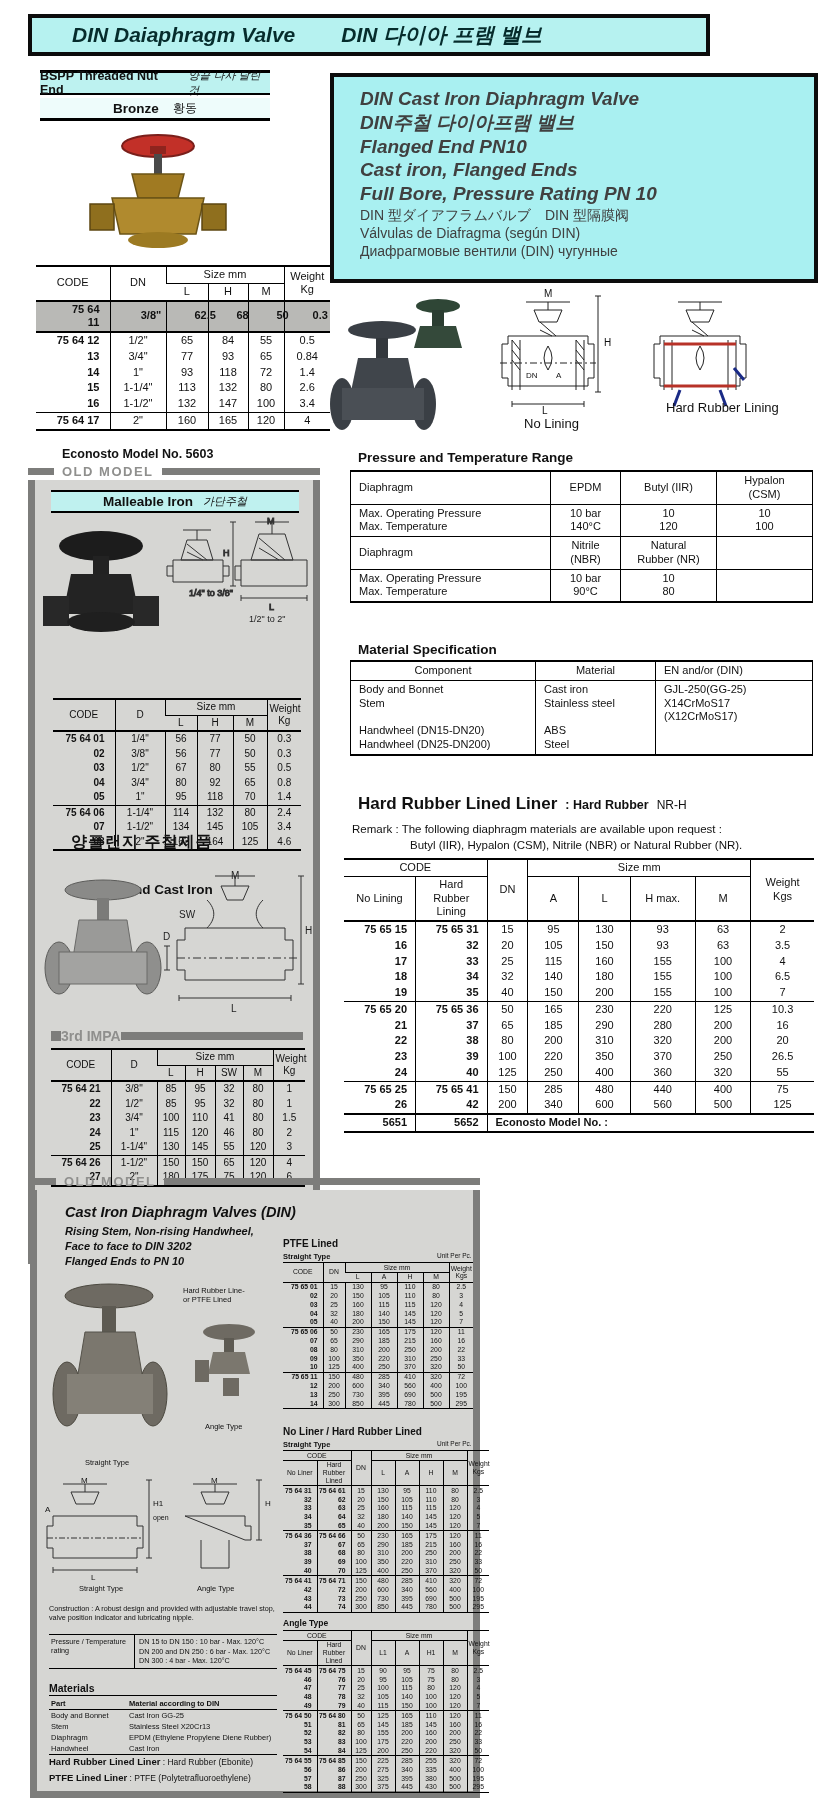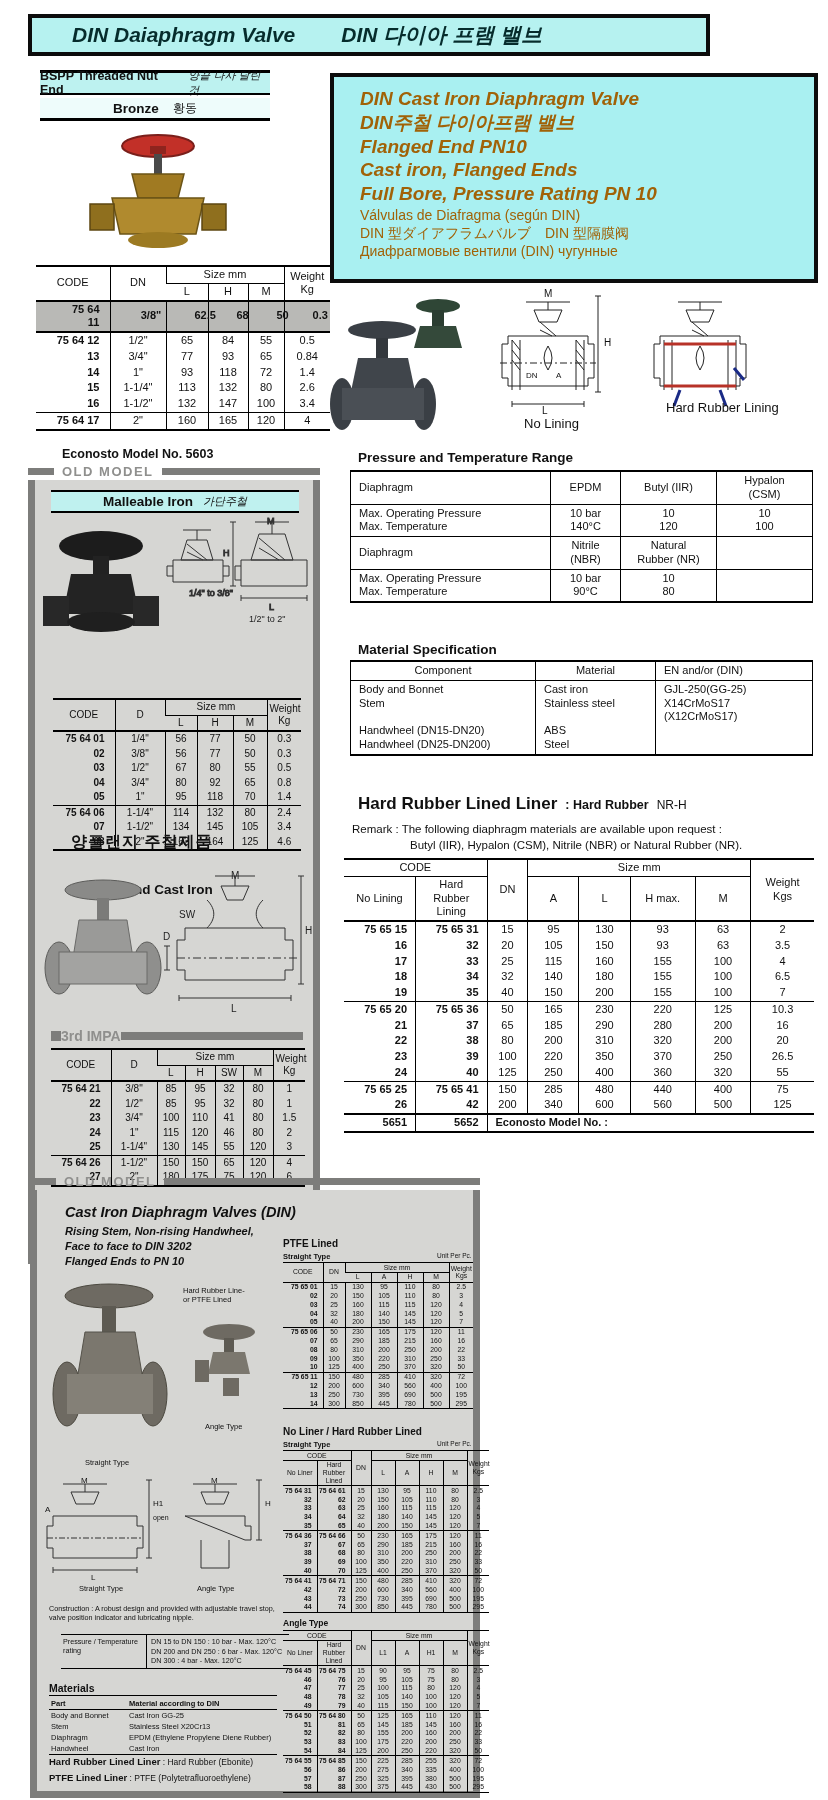--- a/index.html
+++ b/index.html
@@ -58,21 +58,21 @@
   .flhead2 { font-weight:bold; font-size:13.5px;margin-top:28px; }
 
   .impa { display:flex; align-items:center; gap:0; }
   .impa .sq { width:10px; height:10px; background:#7d7d7b; }
   .impa .txt { color:#8f8f8d; font-weight:bold; font-size:14px; }
   .impa .bar { height:8px; background:#7d7d7b; flex:1; }
 
   
   .infobox { left:330px; top:73px; width:488px; height:210px; background:#a9f0f1;
     border:4px solid #0c0c0c; padding:10px 0 0 26px; }
-  .infobox .l { color:#a16207; }
+  .infobox .l { color:#404040; }
   .infobox .big { font-size:19px; font-weight:bold; font-style:italic; line-height:1.25; }
   .infobox .small { font-size:14px; line-height:1.3; }
 
   .secheading { font-weight:bold; font-size:13.5px; }
 
   table.grid { border-collapse:collapse; font-size:11px; table-layout:fixed; }
   table.grid th, table.grid td { border:1px solid #000; padding:2px 4px; white-space:pre-line;
     font-weight:normal; text-align:center; line-height:1.25; }
   table.grid { border-top:2px solid #000; border-bottom:2px solid #000; }
   table.grid .lft { text-align:left; padding-left:8px; }
@@ -483,22 +483,22 @@
       </table>
     </div>
   </div>
 
   <div class="abs infobox">
     <div class="l big">DIN Cast Iron Diaphragm Valve</div>
     <div class="l big">DIN주철 다이아프램 밸브</div>
     <div class="l big">Flanged End PN10</div>
     <div class="l big">Cast iron, Flanged Ends</div>
     <div class="l big">Full Bore, Pressure Rating PN 10</div>
+    <div class="l small">DIN 型ダイアフラムバルブ　DIN 型隔膜阀</div>
     <div class="l small">Válvulas de Diafragma (según DIN)</div>
-    <div class="l small">DIN 型ダイアフラムバルブ　DIN 型隔膜阀</div>
     <div class="l small">Диафрагмовые вентили (DIN) чугунные</div>
   </div>
 
   <svg class="abs" style="left:330px;top:288px;" width="488" height="158" viewBox="0 0 488 158">
 
     <ellipse cx="108" cy="18" rx="22" ry="7" fill="#2f4636"></ellipse>
     <rect x="102" y="22" width="12" height="16" fill="#2b3d31"></rect>
     <path d="M90 38 l36 0 l6 22 l-48 0 Z" fill="#34493a"></path>
 
     <ellipse cx="52" cy="42" rx="34" ry="9" fill="#3a3f45"></ellipse>
@@ -838,21 +838,21 @@
           <path d="M214 4 v60 M211 4 h6 M211 64 h6"></path>
         </g>
         <text x="166" y="1" font-size="8" fill="#111" dominant-baseline="hanging">M</text>
         <text x="220" y="30" font-size="8" fill="#111">H</text>
       </svg>
       <div class="abs capsmall" style="left:42px;top:394px;">Straight Type</div>
       <div class="abs capsmall" style="left:160px;top:394px;">Angle Type</div>
 
       <div class="abs construction" style="left:12px;top:414px;width:226px;">Construction : A robust design and provided with adjustable travel stop, valve position indicator and lubricating nipple.</div>
 
-      <div class="abs pressblk" style="left:24px;top:444px;width:228px;justify-content:flex-end;">
+      <div class="abs pressblk" style="left:12px;top:444px;width:228px;justify-content:flex-end;">
         <div class="lab">Pressure / Temperature rating</div>
         <div class="vals" style="white-space:pre-line;">DN 15 to DN 150 : 10 bar - Max. 120°C
 DN 200 and DN 250 : 6 bar - Max. 120°C
 DN 300 : 4 bar - Max. 120°C</div>
       </div>
 
       <div class="abs matstitle" style="left:12px;top:492px;width:228px;">Materials</div>
       <table class="abs mats" style="left:12px;top:508px;width:228px;">
         <colgroup>
             <col style="width:78px">

